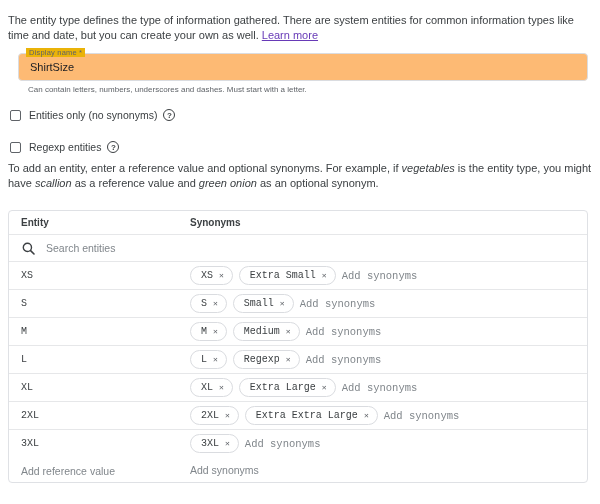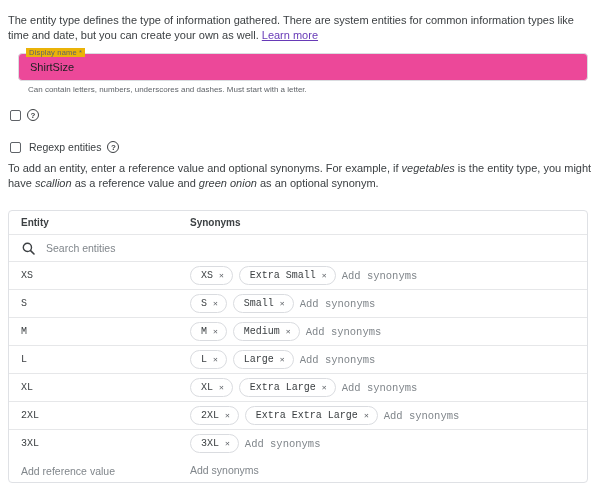--- a/index.html
+++ b/index.html
@@ -13,21 +13,21 @@
 
   
   .intro { font-size:11px; line-height:15px; color:#3c4043; max-width:586px; }
   .link { color:#673ab7; text-decoration:underline; cursor:pointer; }
 
   
   .field-wrap { position:relative; margin:10px 0 0 10px; width:570px; }
   .field {
     width:100%; height:28px; border:1px solid #dadce0; border-radius:4px;
     font-family:inherit; font-size:11px; color:#202124; padding:0 0 0 11px;
-    outline:none; background:#ec4899;
+    outline:none; background:#fdba74;
   }
   .field-label {
     position:absolute; top:-5px; left:8px; background:#eab308; padding:0 3px;
     font-size:7.5px; color:#5f6368; letter-spacing:0.2px;
   }
   .helper { margin:4px 0 0 20px; font-size:8px; color:#5f6368; }
 
   
   .check-row { display:flex; align-items:center; margin-left:2px; }
   .check-row.first { margin-top:15px; }
@@ -88,20 +88,21 @@
     <a class="link">Learn more</a></p>
 
   <div class="field-wrap">
     <span class="field-label">Display name *</span>
     <input class="field" type="text" value="ShirtSize" style="">
   </div>
   <div class="helper">Can contain letters, numbers, underscores and dashes. Must start with a letter.</div>
 
   <div class="check-row first">
     <span class="checkbox"></span>
+    <span class="check-label">Entities only (no synonyms)</span>
     <span class="help-icon">?</span>
   </div>
 
   <div class="check-row second">
     <span class="checkbox"></span>
     <span class="check-label">Regexp entities</span>
     <span class="help-icon">?</span>
   </div>
 
   <p class="section-desc"><span>To add an entity, enter a reference value and optional synonyms. For example, if </span><span class="it">vegetables</span><span> is the entity type, you might have </span><span class="it">scallion</span><span> as a reference value and </span><span class="it">green onion</span><span> as an optional synonym.</span></p>
@@ -174,21 +175,21 @@
 
   <div class="t-row data-row">
     <div class="col-entity cell-entity">L</div>
     <div class="col-syn">
       <span style="display:inline-flex;align-items:center;">
               <span class="chip">
                 <span class="chip-label">L</span>
                 <span class="chip-close">✕</span>
               </span>
               <span class="chip">
-                <span class="chip-label">Large</span>
+                <span class="chip-label">Regexp</span>
                 <span class="chip-close">✕</span>
               </span>
             </span>
       <span class="ghost">Add synonyms</span>
     </div>
   </div>
 
   <div class="t-row data-row">
     <div class="col-entity cell-entity">XL</div>
     <div class="col-syn">

